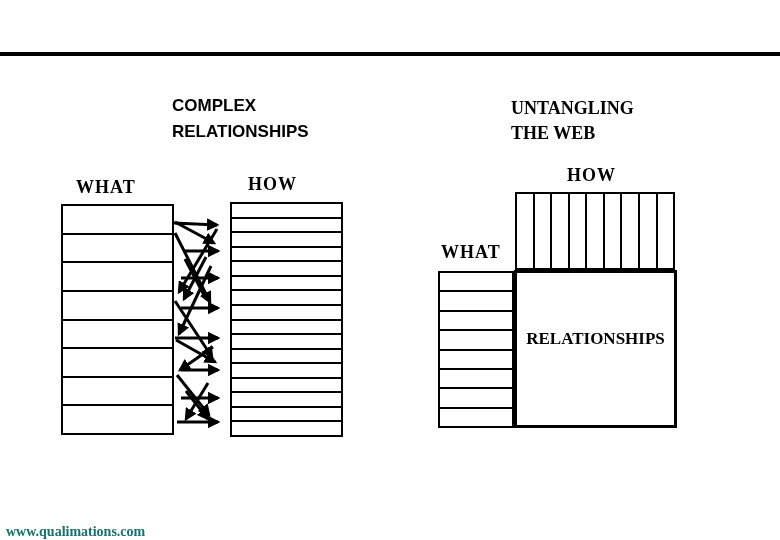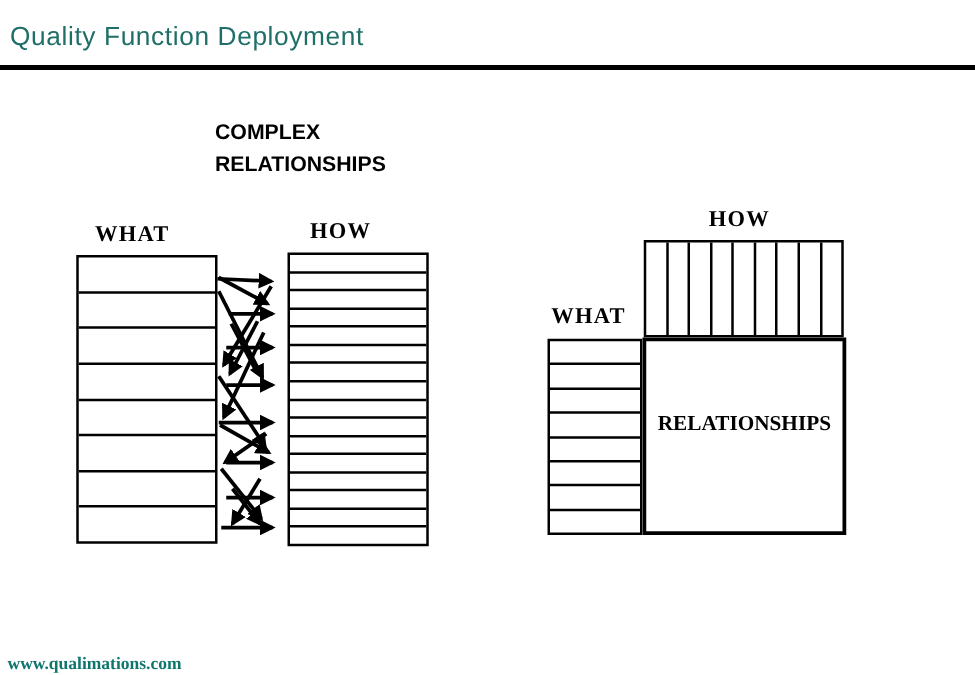--- a/index.html
+++ b/index.html
@@ -67,21 +67,20 @@
   .footer-link {
     left:6px; top:524px; font-size:14px; font-weight:bold;
     font-family:Liberation Serif, serif; color:#0f766e;
   }
 </style>
 </head>
 <body>
 
 <div id="slide">
 
-  <div class="abs slide-title">Quality Function Deployment</div>
   <div class="abs title-rule"></div>
 
   <div class="abs sans-heading complex-heading">COMPLEX
 RELATIONSHIPS</div>
 
   <div class="abs serif-label left-what-label">WHAT</div>
   <div class="abs grid-box rows left-what-table">
       <div class="cell"></div>
       <div class="cell"></div>
       <div class="cell"></div>
@@ -136,20 +135,22 @@
       <line x1="211" y1="266" x2="179" y2="334" marker-end="url(#ah)"></line>
       <line x1="175" y1="301" x2="212" y2="357" marker-end="url(#ah)"></line>
       <line x1="176" y1="340" x2="215" y2="362" marker-end="url(#ah)"></line>
       <line x1="213" y1="347" x2="180" y2="370" marker-end="url(#ah)"></line>
       <line x1="177" y1="375" x2="209" y2="415" marker-end="url(#ah)"></line>
       <line x1="208" y1="383" x2="186" y2="419" marker-end="url(#ah)"></line>
       <line x1="186" y1="391" x2="208" y2="419" marker-end="url(#ah)"></line>
     </g>
   </svg>
 
+  <div class="abs serif-heading untangle-heading">UNTANGLING
+THE WEB</div>
 
   <div class="abs serif-label right-how-label">HOW</div>
   <div class="abs grid-box cols how-cols-table">
       <div class="cell"></div>
       <div class="cell"></div>
       <div class="cell"></div>
       <div class="cell"></div>
       <div class="cell"></div>
       <div class="cell"></div>
       <div class="cell"></div>

